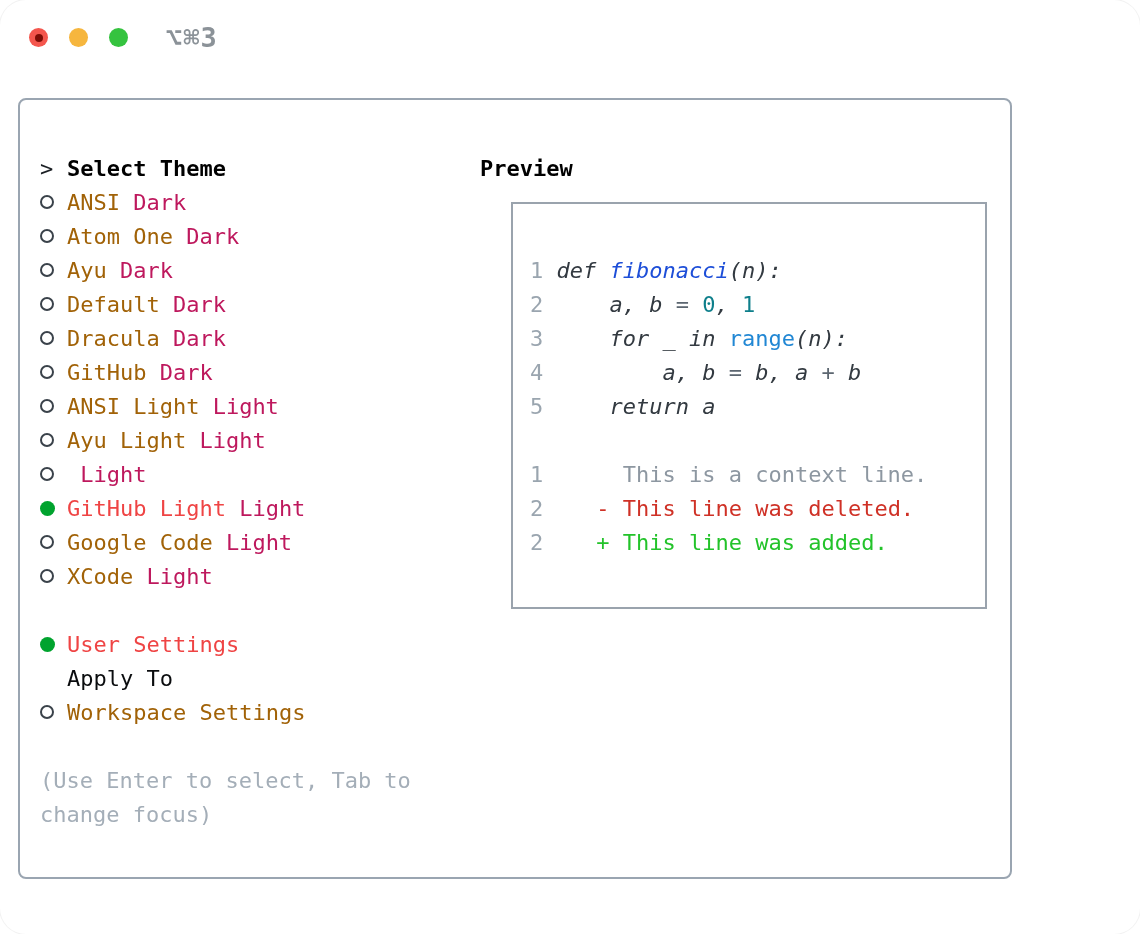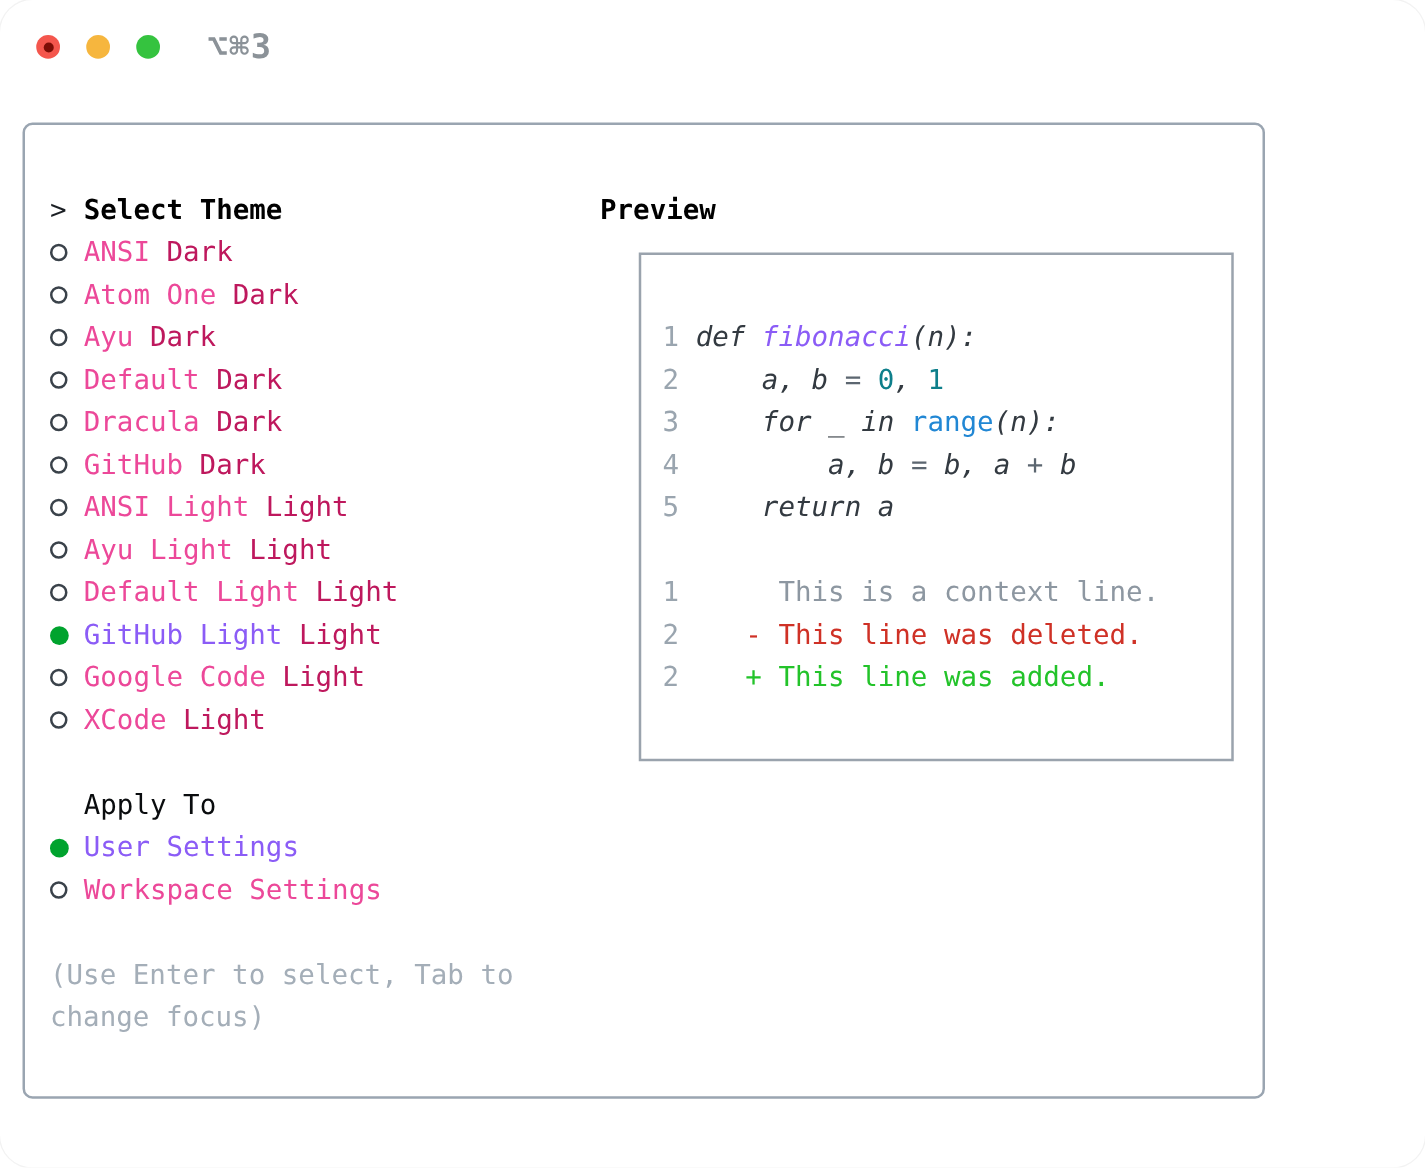--- a/index.html
+++ b/index.html
@@ -37,38 +37,38 @@
          font-size:22px; color:#2b3036; }
   .row.blank { pointer-events:none; }
 
   
   .left-col { position:absolute; left:20px; top:51px; }
   .slot { width:27px; flex:0 0 27px; display:flex; align-items:center; }
   .cursor { color:#1b1f24; font-size:22px; }
   .bullet { width:14px; height:14px; border:2px solid #3a424a; border-radius:50%; }
   .selected .bullet { border:none; background:#00a32e; width:15px; height:15px; }
   .header-text { font-weight:700; color:#000000; }
-  .t-name { color:#ec4899; }
-  .selected .t-name { color:#8b5cf6; }
+  .t-name { color:#a16207; }
+  .selected .t-name { color:#ef4444; }
   .t-variant { color:#be185d; margin-left:13.2px; }
   .apply-header { padding-left:27px; color:#0a0c0e; }
   .hint { color:#a4aeb8; }
 
   
   .preview-label { position:absolute; left:460px; top:51px; }
   .preview-box {
     position:absolute; left:491px; top:102px; width:476px; height:407px;
     border:2px solid #9aa3ad; background:#ffffff;
   }
   .code-col { padding:49px 0 0 17px; }
   .code-row { height:34px; display:flex; align-items:center; white-space:pre;
               font-size:22px; }
   .tk-lineno { color:#9aa5af; }
   .tk-plain  { color:#333a41;font-style:italic; }
-  .tk-func   { color:#8b5cf6; font-style:italic; }
+  .tk-func   { color:#1d4ed8; font-style:italic; }
   .tk-builtin{ color:#2187d4; }
   .tk-num    { color:#0e7f8b; }
   .tk-var    { color:#333a41; font-style:italic; }
   .tk-op     { color:#5c6670; }
   .tk-ctx    { color:#8d97a1;text-align:center; }
   .tk-del    { color:#cf3126; }
   .tk-add    { color:#23c32a; }
 </style>
 </head>
 <body>
@@ -126,47 +126,46 @@
         <span class="t-name">ANSI Light</span>
         <span class="t-variant">Light</span>
       </div>
       <div class="row">
         <span class="slot"><span class="bullet"></span></span>
         <span class="t-name">Ayu Light</span>
         <span class="t-variant">Light</span>
       </div>
       <div class="row">
         <span class="slot"><span class="bullet"></span></span>
-        <span class="t-name">Default Light</span>
         <span class="t-variant">Light</span>
       </div>
       <div class="row selected">
         <span class="slot"><span class="bullet"></span></span>
         <span class="t-name">GitHub Light</span>
         <span class="t-variant">Light</span>
       </div>
       <div class="row">
         <span class="slot"><span class="bullet"></span></span>
         <span class="t-name">Google Code</span>
         <span class="t-variant">Light</span>
       </div>
       <div class="row">
         <span class="slot"><span class="bullet"></span></span>
         <span class="t-name">XCode</span>
         <span class="t-variant">Light</span>
       </div>
 
       <div class="row blank"></div>
 
-      <div class="row apply-header">Apply To</div>
-
       <div class="row selected">
         <span class="slot"><span class="bullet"></span></span>
         <span class="t-name">User Settings</span>
       </div>
+
+      <div class="row apply-header">Apply To</div>
       <div class="row">
         <span class="slot"><span class="bullet"></span></span>
         <span class="t-name">Workspace Settings</span>
       </div>
 
       <div class="row blank"></div>
 
       <div class="row hint">(Use Enter to select, Tab to</div>
       <div class="row hint">change focus)</div>
     </div>

